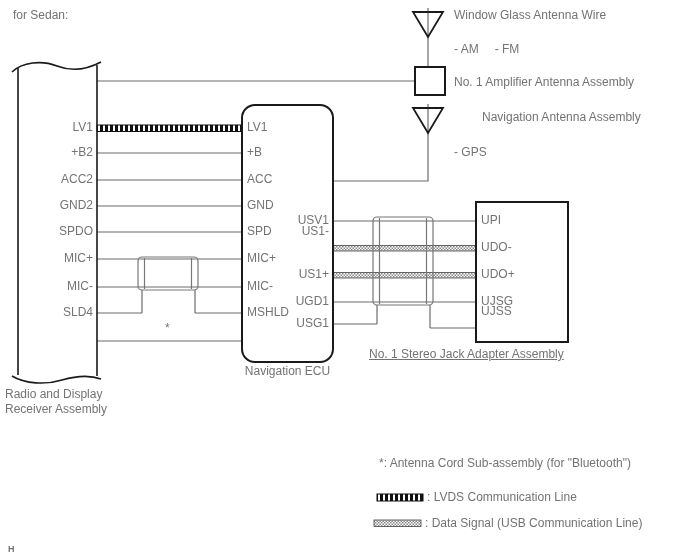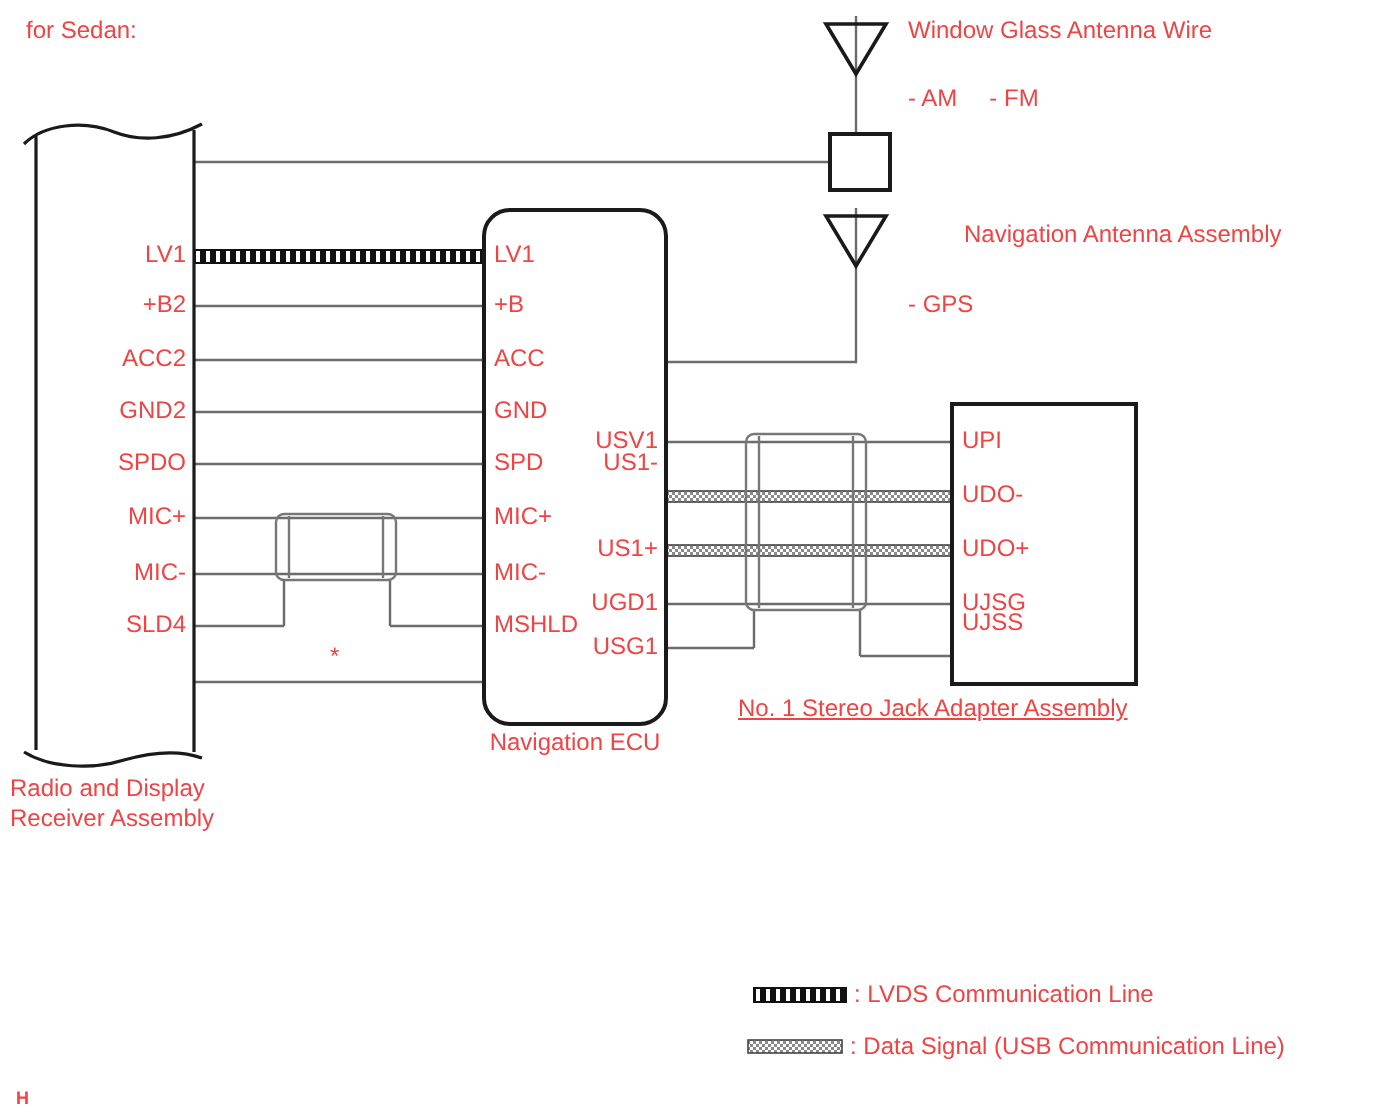--- a/index.html
+++ b/index.html
@@ -1,18 +1,18 @@
 <!DOCTYPE html>
 <html><head>
 <meta charset="utf-8">
 <style>
   html,body{margin:0;padding:0;background:#fff;}
   .stage{
     position:relative;width:688px;height:560px;background:#ffffff;overflow:hidden;
-    font-family:"Liberation Sans", sans-serif;color:#ef4444;
+    font-family:"Liberation Sans", sans-serif;color:#737373;
   }
   .stage svg{position:absolute;left:0;top:0;}
   .lbl{position:absolute;font-size:12px;line-height:13px;white-space:nowrap;}
   .r{text-align:right;}
   .c{text-align:center;}
   .two-line{line-height:15px;}
   .tiny{font-size:9px;}
 </style>
 </head>
 <body>
@@ -131,23 +131,25 @@
   <div class="lbl two-line" style="left:5px;top:387px;">
     <div>Radio and Display</div>
     <div>Receiver Assembly</div>
   </div>
   <div class="lbl" style="left:369px;top:348px;text-decoration:underline;">No. 1 Stereo Jack Adapter Assembly</div>
 
   <div class="lbl" style="left:454px;top:9px;text-align:center;">Window Glass Antenna Wire</div>
   <div class="lbl" style="left:454px;top:43px;">
     <span>- AM</span><span style="display:inline-block;width:16px;"></span><span>- FM</span>
   </div>
+  <div class="lbl" style="left:454px;top:76px;">No. 1 Amplifier Antenna Assembly</div>
   <div class="lbl" style="left:454px;top:111px;margin-left:28px;">Navigation Antenna Assembly</div>
   <div class="lbl" style="left:454px;top:146px;">- GPS</div>
 
   <div class="lbl" style="left:165px;top:322px;">*</div>
 
+  <div class="lbl" style="left:379px;top:457px;">*: Antenna Cord Sub-assembly (for "Bluetooth")</div>
   <div class="lbl" style="left:425px;top:517px;">: Data Signal (USB Communication Line)</div>
   <div class="lbl" style="left:427px;top:491px;">: LVDS Communication Line</div>
 
   <div class="lbl tiny" style="left:8px;top:543px;font-weight:bold;">H</div>
 
 </div>
 
 </body></html>

